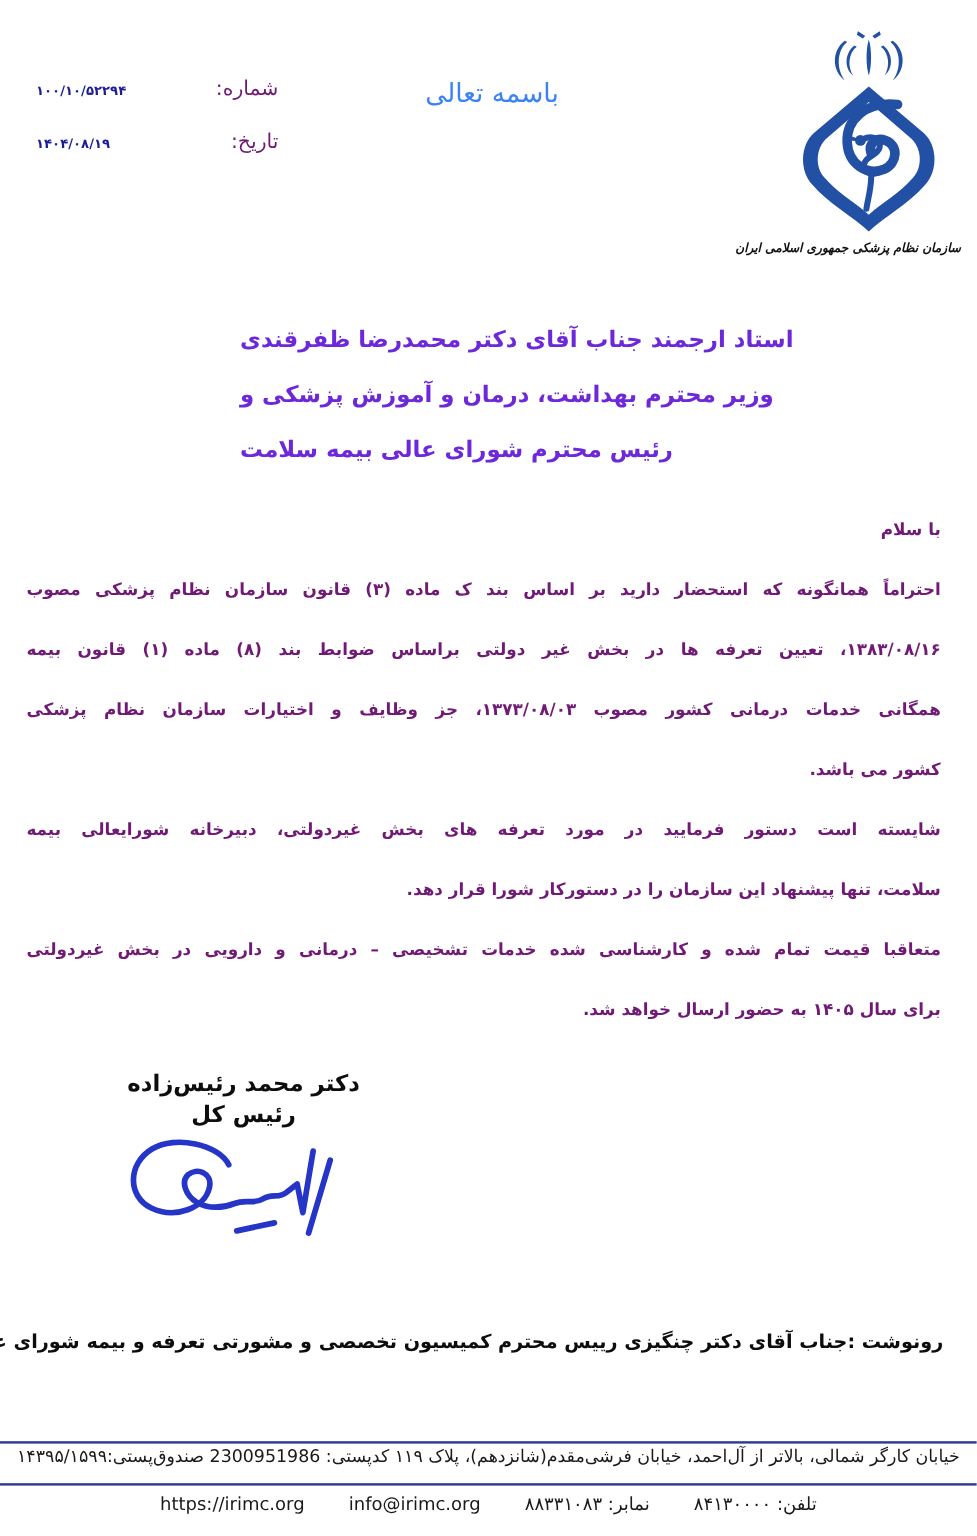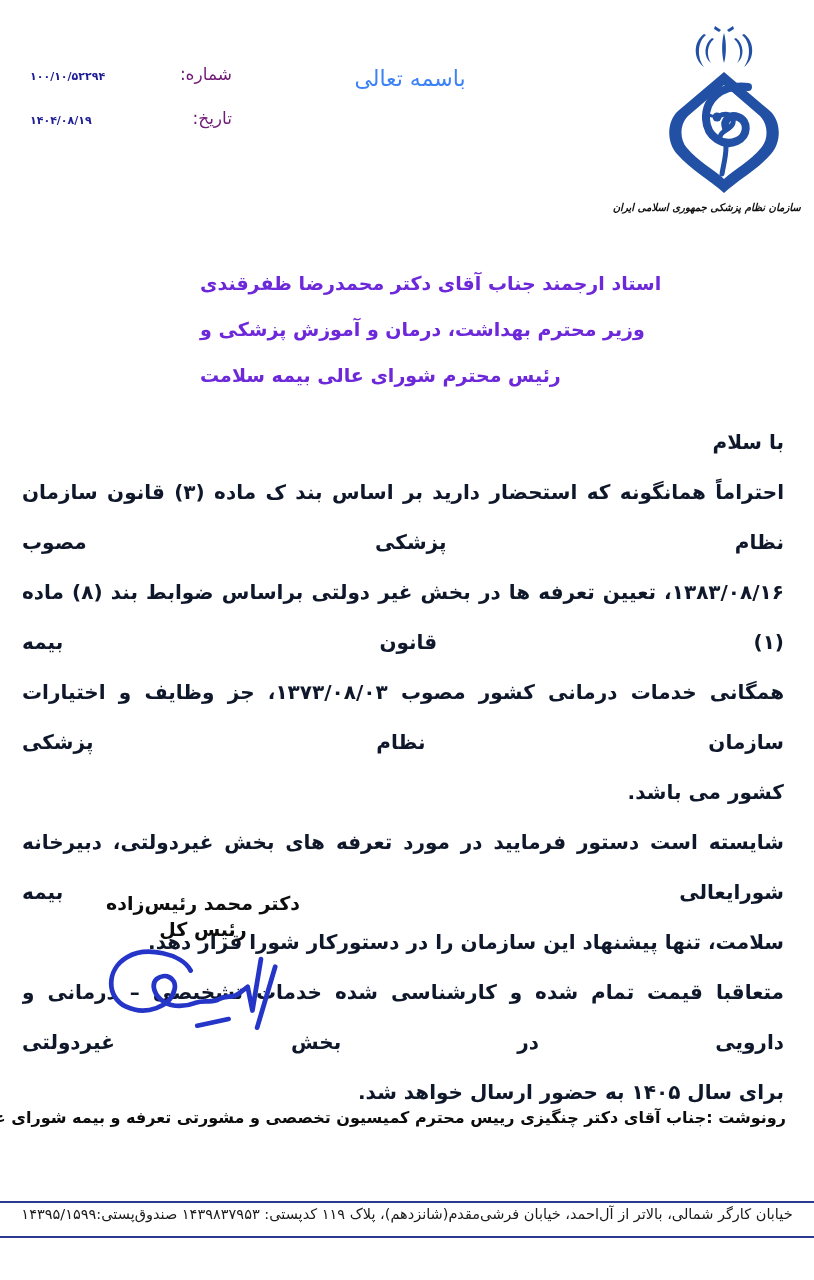--- a/index.html
+++ b/index.html
@@ -23,21 +23,21 @@
   .logo-wrap svg { display:block; margin:0 auto; }
   .logo-caption { margin-top:2px; font-size:10.5px; font-weight:bold; font-style:italic;
     direction:rtl; color:#111; white-space:nowrap; transform:scaleX(.96); }
 
   
   .recipient { position:absolute; top:260px; right:28px; left:200px;
     direction:rtl; text-align:left; font-weight:bold; font-size:19px; line-height:46px; color:#6d28d9; }
 
   
   .letter-body { position:absolute; top:417px; left:22px; right:30px;
-    direction:rtl; font-size:20px; font-weight:bold; line-height:50px; color:#0f172a; }
+    direction:rtl; font-size:14px; font-weight:bold; line-height:50px; color:#701a75; }
   .letter-body .salutation { text-align:right; }
   .line { overflow:hidden; }
   .line.fill  { text-align:justify; text-align-last:justify; }
   .line.endln { text-align:right; }
 
   
   .sig-block { position:absolute; top:892px; left:88px; width:230px; text-align:center; }
   .sig-name  { font-size:19px; font-weight:bold; direction:rtl; color:#0d0d0d; }
   .sig-title { font-size:19px; font-weight:bold; direction:rtl; color:#0d0d0d; margin-top:4px; }
   .sig-ink { margin-top:4px; }
@@ -128,17 +128,29 @@
         <path d="M97,28 C88,10 50,2 30,14 C8,27 8,56 29,66 C50,76 76,66 80,48 C83,35 69,30 61,37 C55,43 59,55 69,61 C79,67 92,66 102,62 C112,58 119,63 127,58 C135,53 141,58 148,52 L157,45 L162,70 L171,16"></path>
         <path d="M186,24 L167,88"></path>
         <path d="M104,86 L137,79"></path>
       </g>
     </svg>
   </div>
 
   <div class="cc-line">رونوشت :جناب آقای دکتر چنگیزی رییس محترم کمیسیون تخصصی و مشورتی تعرفه و بیمه شورای عالی نظام پزشکی</div>
 
   <div class="rule r1"></div>
-  <div class="footer-address">خیابان کارگر شمالی، بالاتر از آل‌احمد، خیابان فرشی‌مقدم(شانزدهم)، پلاک ۱۱۹  کدپستی: ۱۴۳۹۸۳۷۹۵۳ صندوق‌پستی:۱۴۳۹۵/۱۵۹۹</div>
+  <div class="footer-address">خیابان کارگر شمالی، بالاتر از آل‌احمد، خیابان فرشی‌مقدم(شانزدهم)، پلاک ۱۱۹  کدپستی: 2300951986 صندوق‌پستی:۱۴۳۹۵/۱۵۹۹</div>
   <div class="rule r2"></div>
 
+  <div class="footer-contacts">
+    <span class="item">
+      <span>تلفن:</span>
+      <span>۸۴۱۳۰۰۰۰</span>
+    </span>
+    <span class="item">
+      <span>نمابر:</span>
+      <span>۸۸۳۳۱۰۸۳</span>
+    </span>
+    <span class="item ltr">https://irimc.org</span>
+    <span class="item ltr">info@irimc.org</span>
+  </div>
 
 </div>
 
 </body></html>

